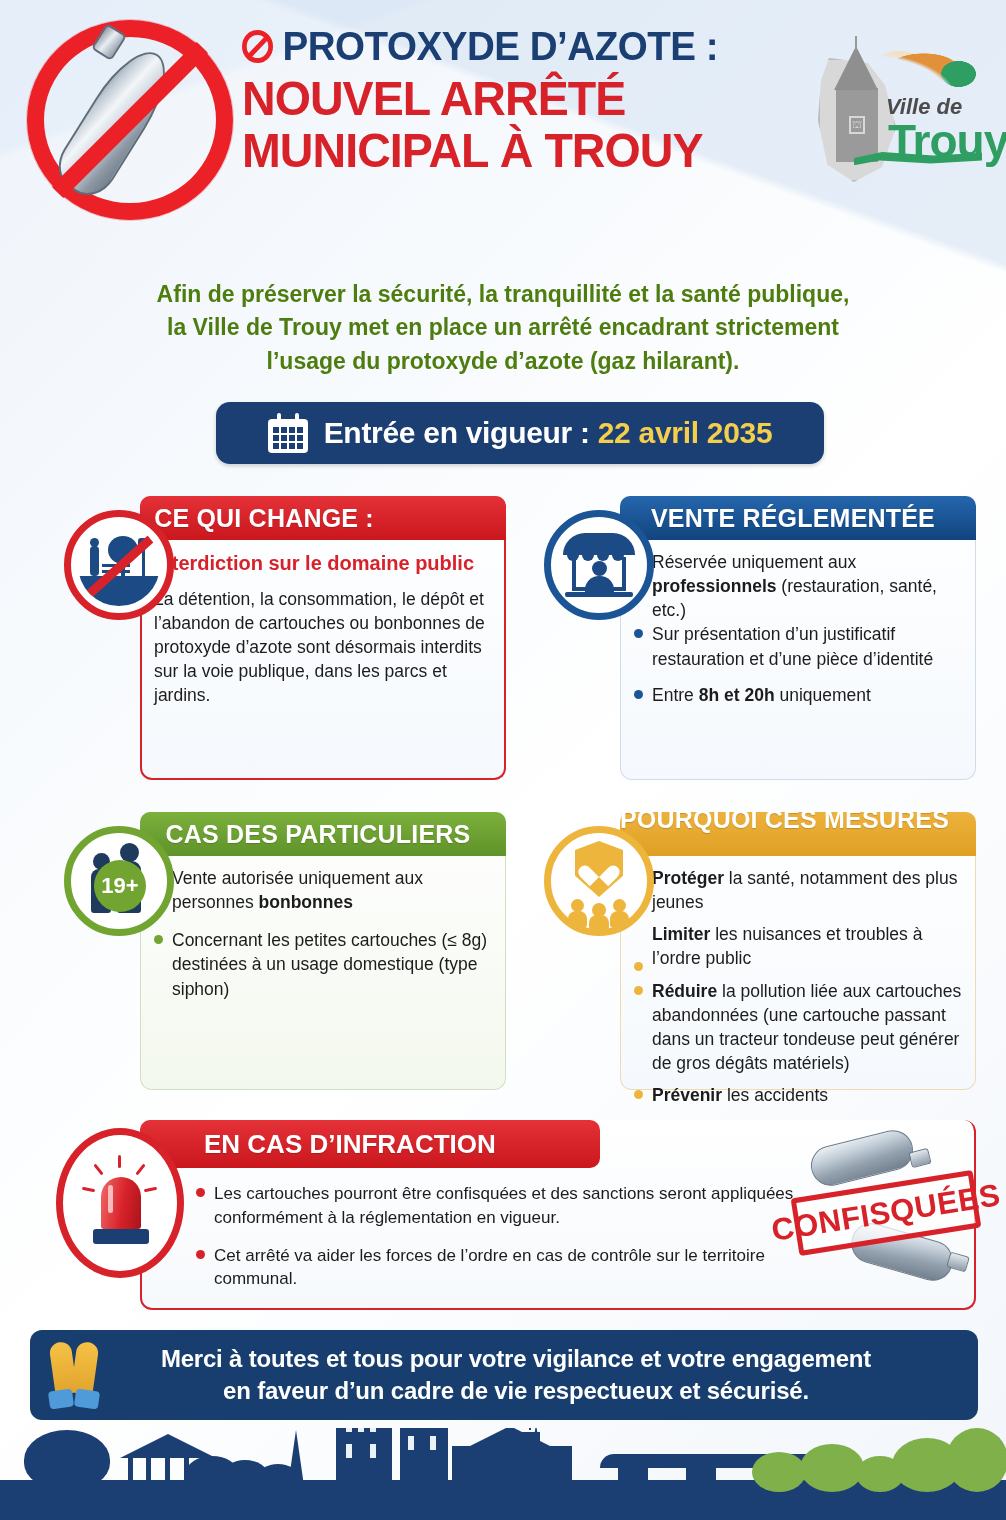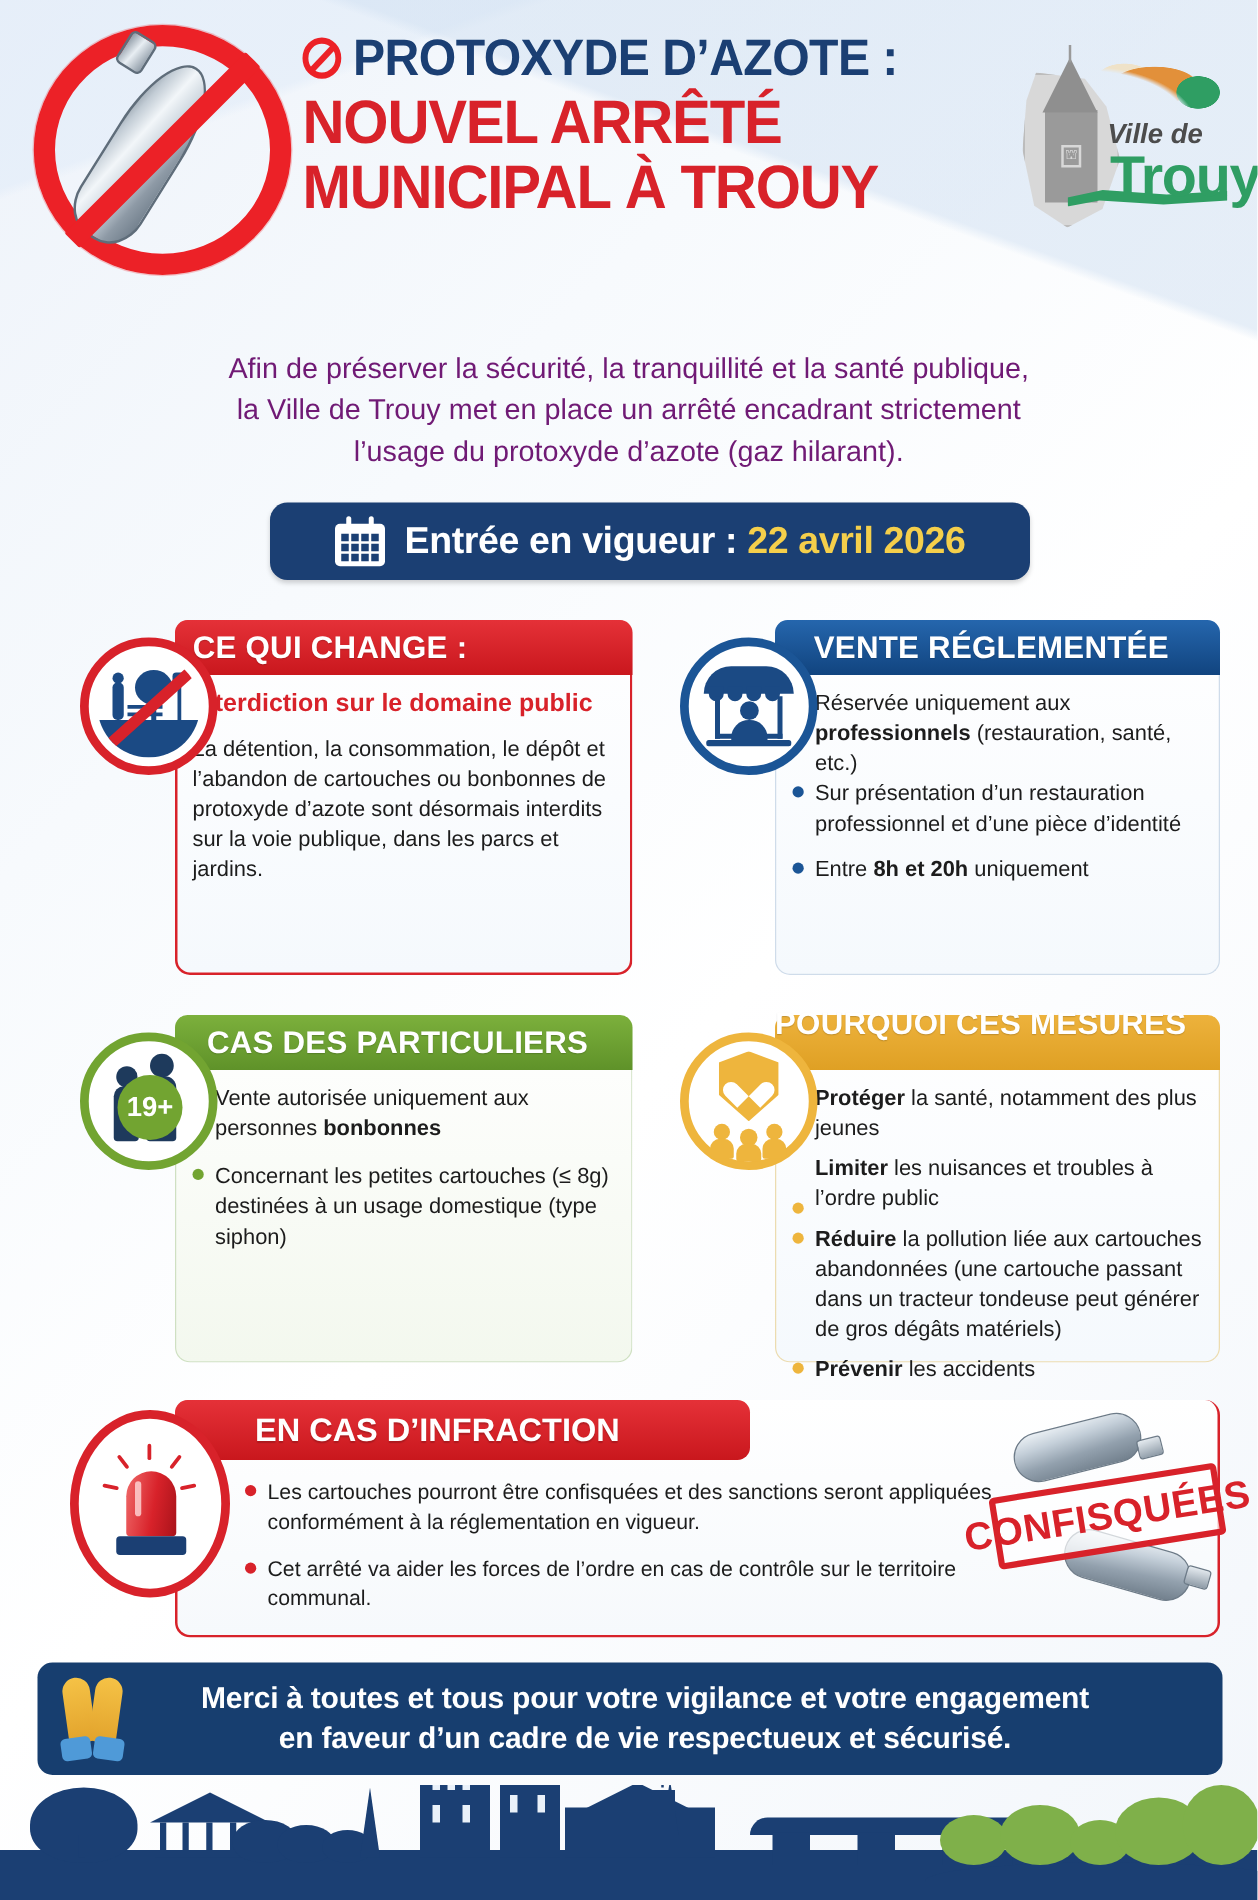--- a/index.html
+++ b/index.html
@@ -115,21 +115,21 @@
     position:absolute; left:44px; top:120px; width:128px; height:20px;
     background:#2f9e63;
     border-radius:0 0 60% 40%;
     clip-path: polygon(0 30%,22% 0,62% 18%,100% 4%,100% 42%,60% 58%,20% 42%,0 66%);
   }
 
   
   .intro{
     position:absolute; left:0; top:278px; width:1006px;
     text-align:center; font-size:23px; line-height:1.45;
-    color:#701a75; font-weight:400;
+    color:#4d7c0f; font-weight:700;
   }
   .date-banner{
     position:absolute; left:216px; top:402px; width:608px; height:62px;
     background:#1b3f73; border-radius:14px;
     display:flex; align-items:center; justify-content:center; gap:16px;
     box-shadow:0 2px 4px rgba(0,0,0,.18);
   }
   .cal{ width:40px; height:40px; position:relative; flex:0 0 40px;}
   .cal .frame{
     position:absolute; left:0; top:6px; width:40px; height:34px;
@@ -399,21 +399,21 @@
         <i></i>
         <i></i>
         <i></i>
         <i></i>
         <i></i>
         <i></i>
         <i></i>
       </span>
   </span>
   <span class="date-txt">
-    <span>Entrée en vigueur : </span><span class="dt">22 avril 2026</span>
+    <span>Entrée en vigueur : </span><span class="dt">22 avril 2035</span>
   </span>
 </div>
 
 <div class="card" id="card1">
   <div class="shell"></div>
   <div class="hdr">
       <span>CE QUI CHANGE :</span>
     </div>
   <div class="circle-ic">
     <div class="park">
@@ -454,21 +454,21 @@
       <div class="base"></div>
     </div>
   </div>
   <div class="body" id="card2-bullets">
       <div style="display: flex; gap: 9px; align-items: flex-start;">
         <span style="flex: 0 0 9px; width: 9px; height: 9px; border-radius: 50%; background: rgb(27, 85, 150); margin-top: 7px;"></span>
         <span>Réservée uniquement aux <b>professionnels</b> (restauration, santé, etc.)</span>
       </div>
       <div style="display: flex; gap: 9px; margin-bottom: 12px; align-items: flex-start;">
         <span style="flex: 0 0 9px; width: 9px; height: 9px; border-radius: 50%; background: rgb(27, 85, 150); margin-top: 7px;"></span>
-        <span>Sur présentation d’un restauration professionnel et d’une pièce d’identité</span>
+        <span>Sur présentation d’un justificatif restauration et d’une pièce d’identité</span>
       </div>
       <div style="display: flex; gap: 9px; margin-bottom: 12px; align-items: flex-start;">
         <span style="flex: 0 0 9px; width: 9px; height: 9px; border-radius: 50%; background: rgb(27, 85, 150); margin-top: 7px;"></span>
         <span>Entre <b>8h et 20h</b> uniquement</span>
       </div>
     </div>
 </div>
 
 <div class="card" id="card3">
   <div class="shell"></div>

